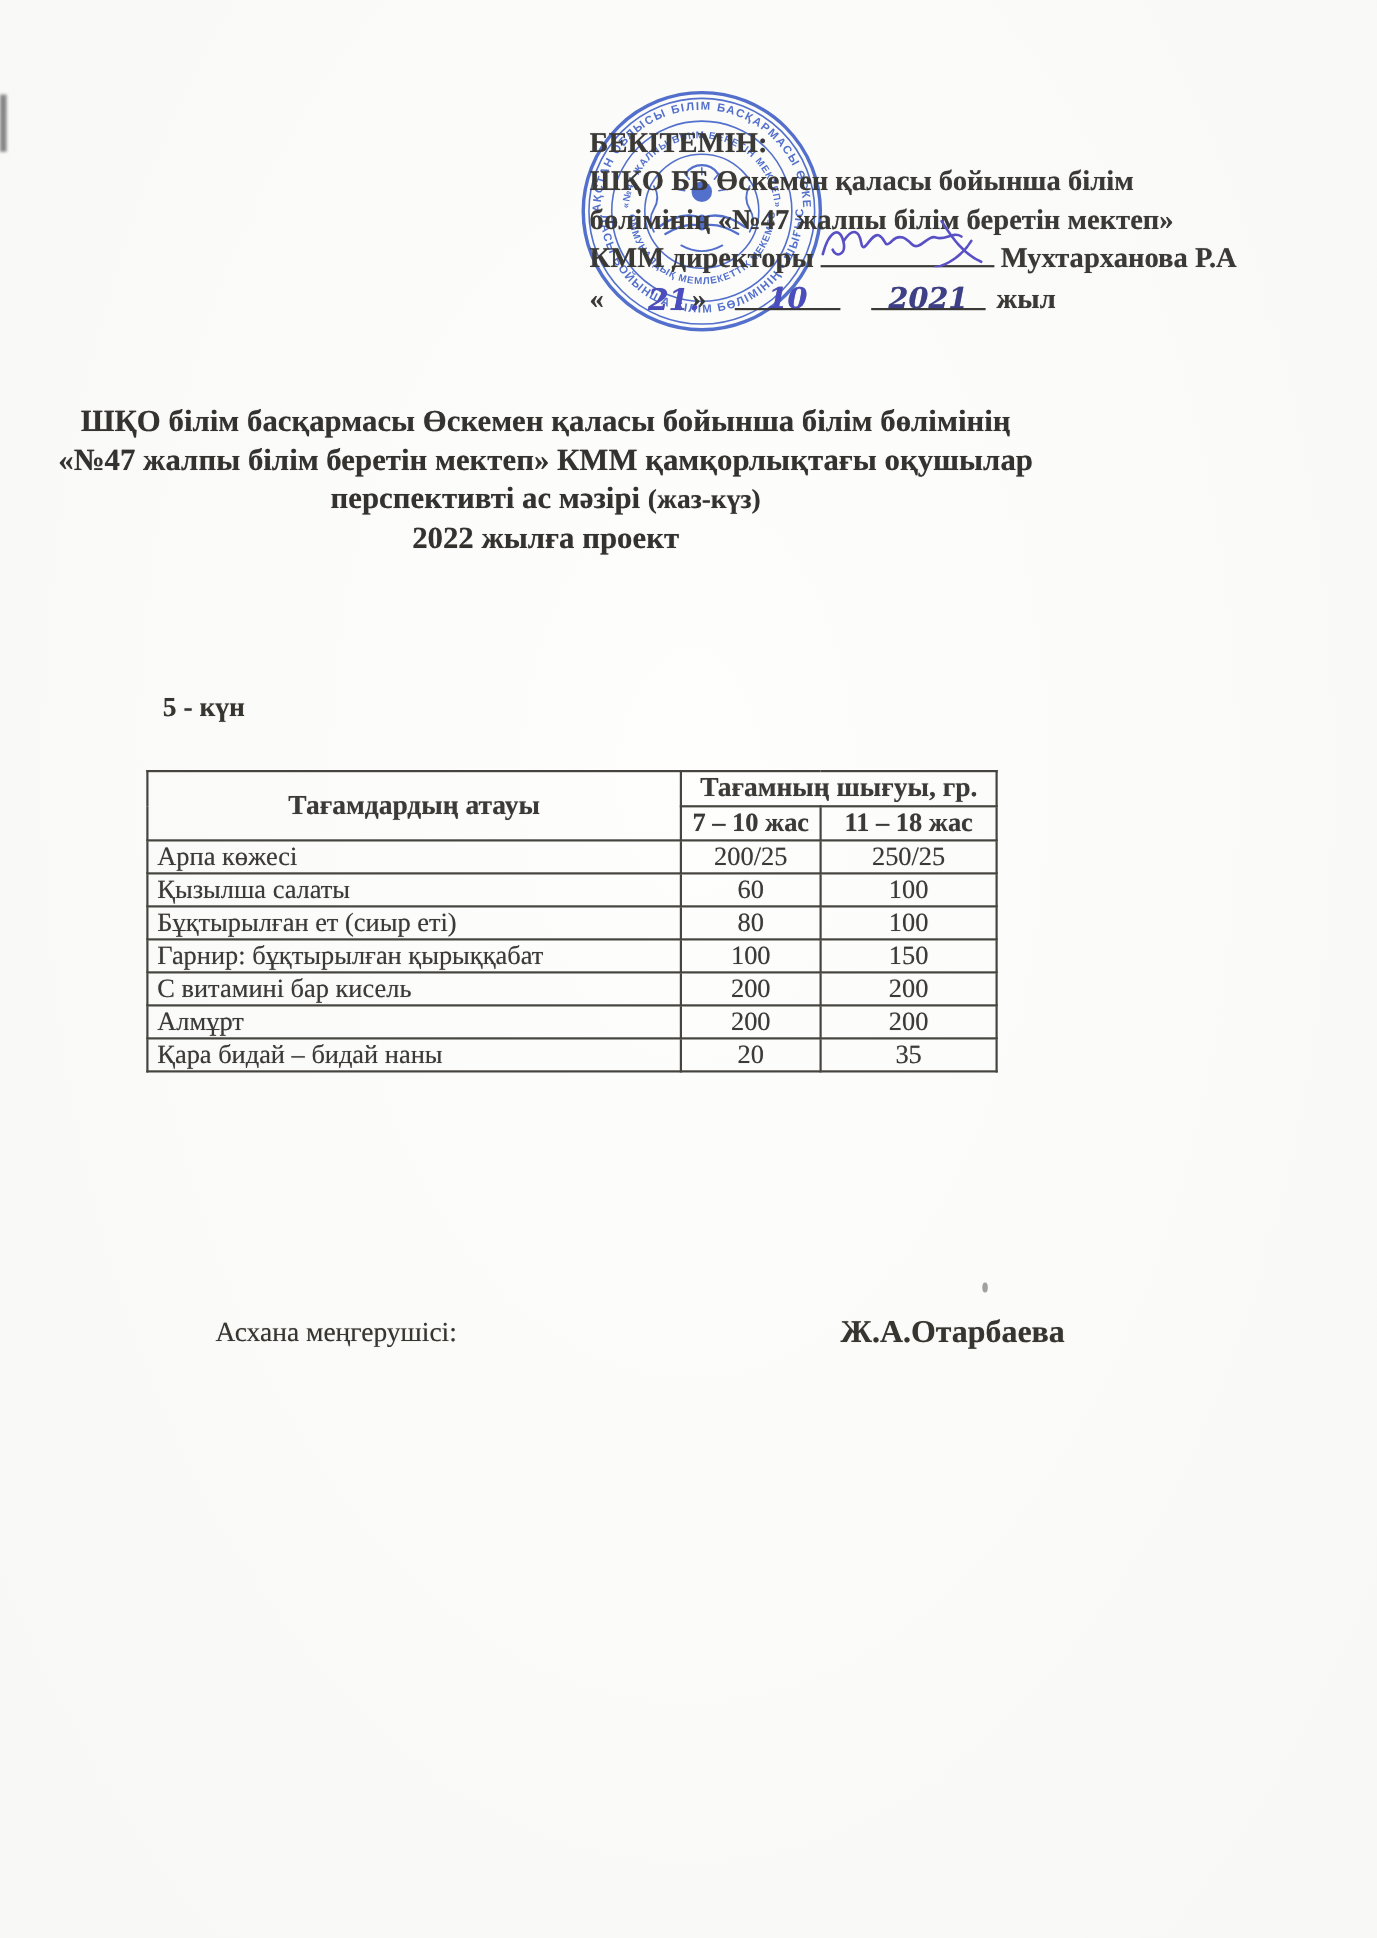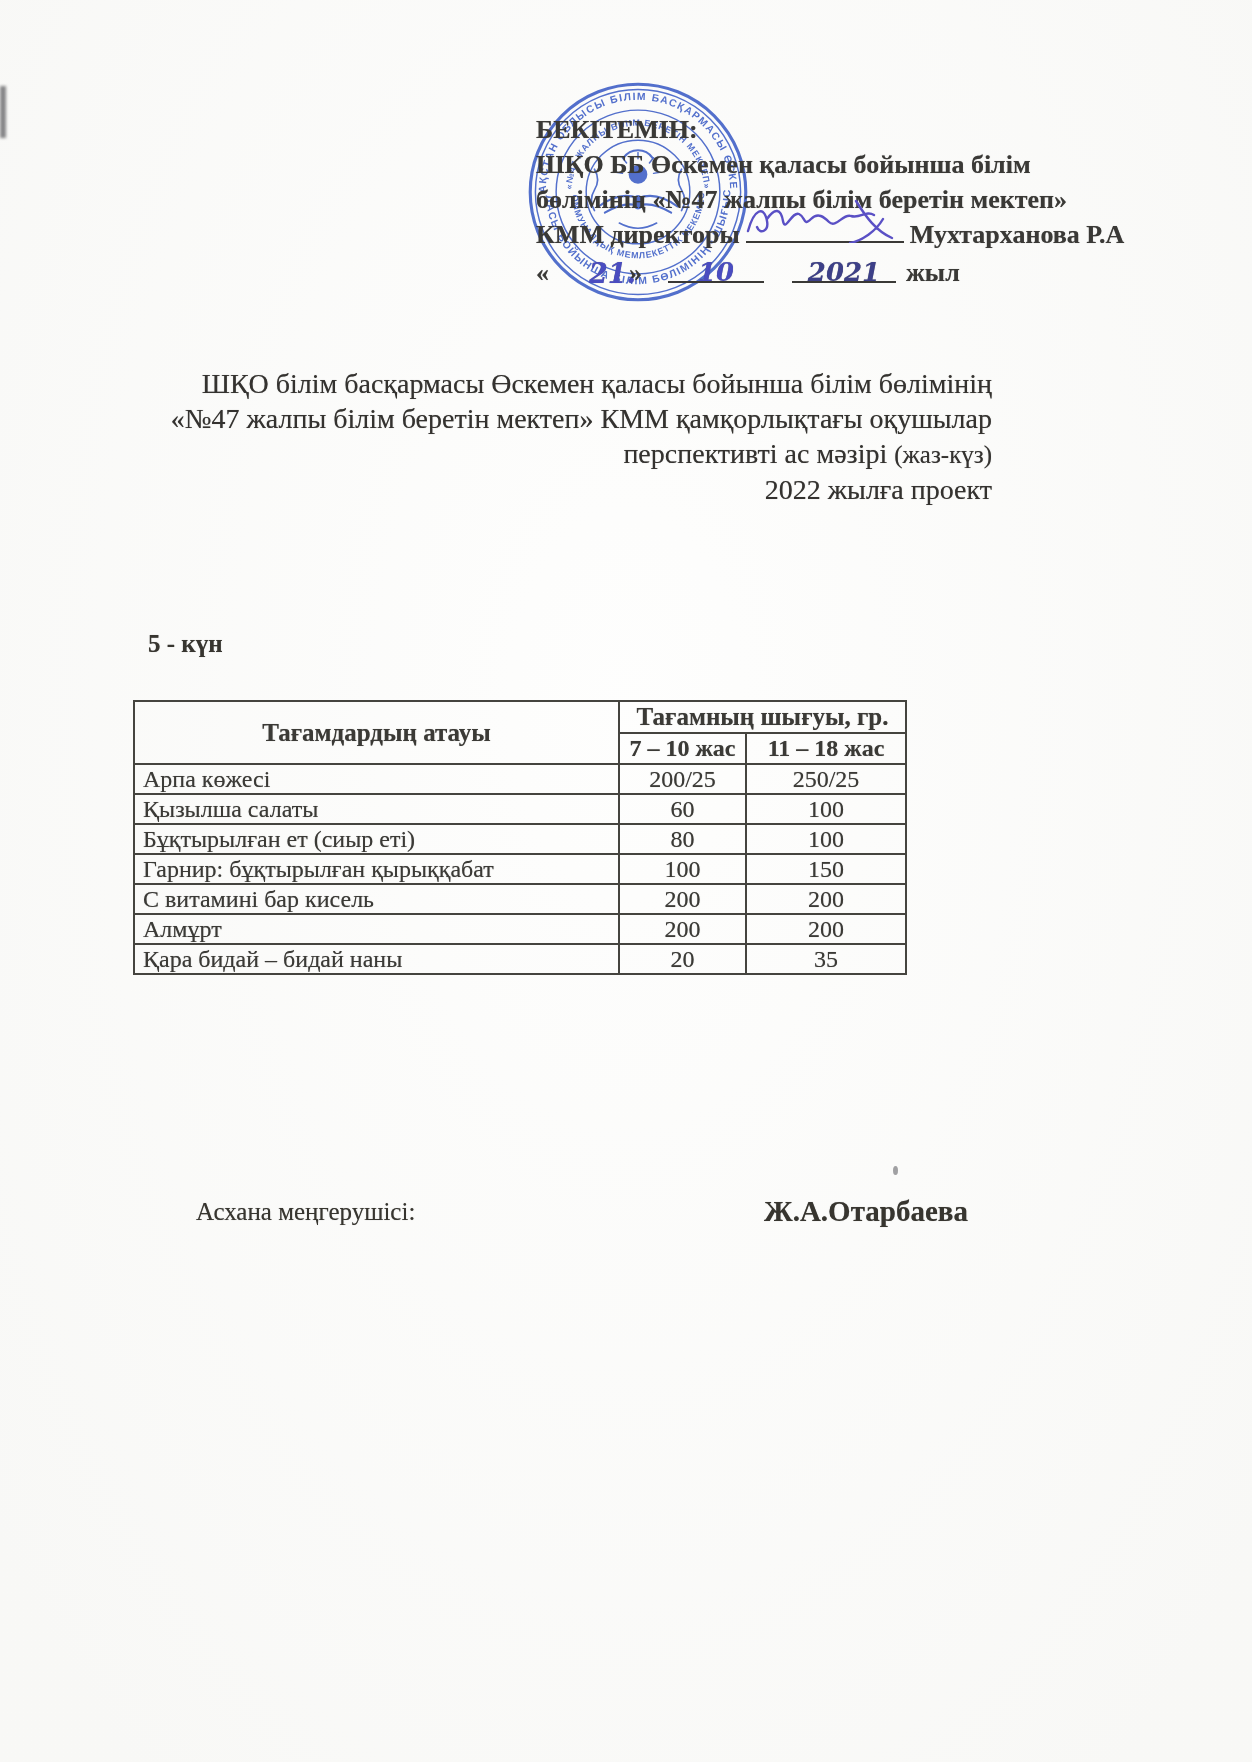--- a/index.html
+++ b/index.html
@@ -44,21 +44,21 @@
     position:absolute;left:524px;top:78px;width:228px;height:228px;
     opacity:.82;mix-blend-mode:multiply;pointer-events:none;
   }
   .stamp text{font-family:"Liberation Sans",sans-serif;font-weight:bold;fill:#2e52c6;}
   .ring-outer-text{font-size:10px;letter-spacing:1.4px;}
   .ring-inner-text{font-size:8.6px;letter-spacing:.8px;}
 
   
   .doc-title{
     position:absolute;left:0;top:366px;width:992px;
-    text-align:right;font-weight:normal;font-size:28px;line-height:35px;color:#34322f;
+    text-align:center;font-weight:bold;font-size:28px;line-height:35px;color:#34322f;
   }
   .doc-title .small{font-size:25px;}
 
   
   .day-label{position:absolute;left:148px;top:630px;font-weight:bold;font-size:25px;color:#37352f;}
 
   
   .menu-table{
     position:absolute;left:133px;top:700px;width:772px;
     border-collapse:collapse;table-layout:fixed;

